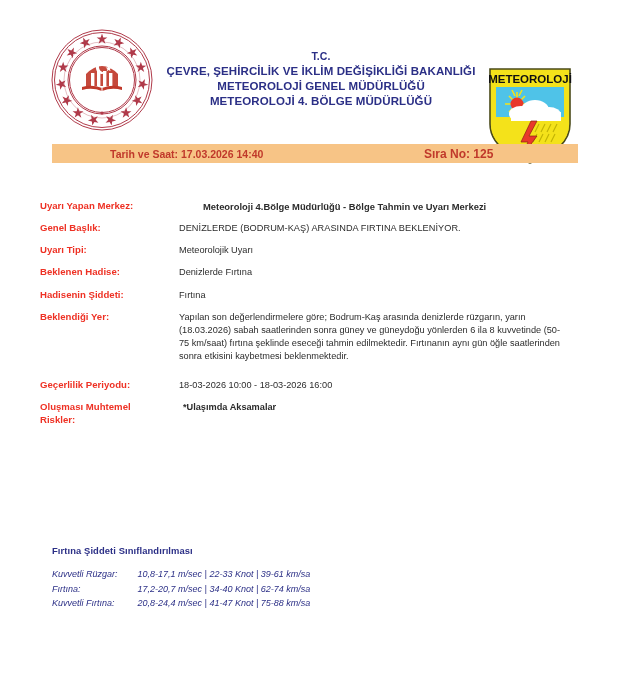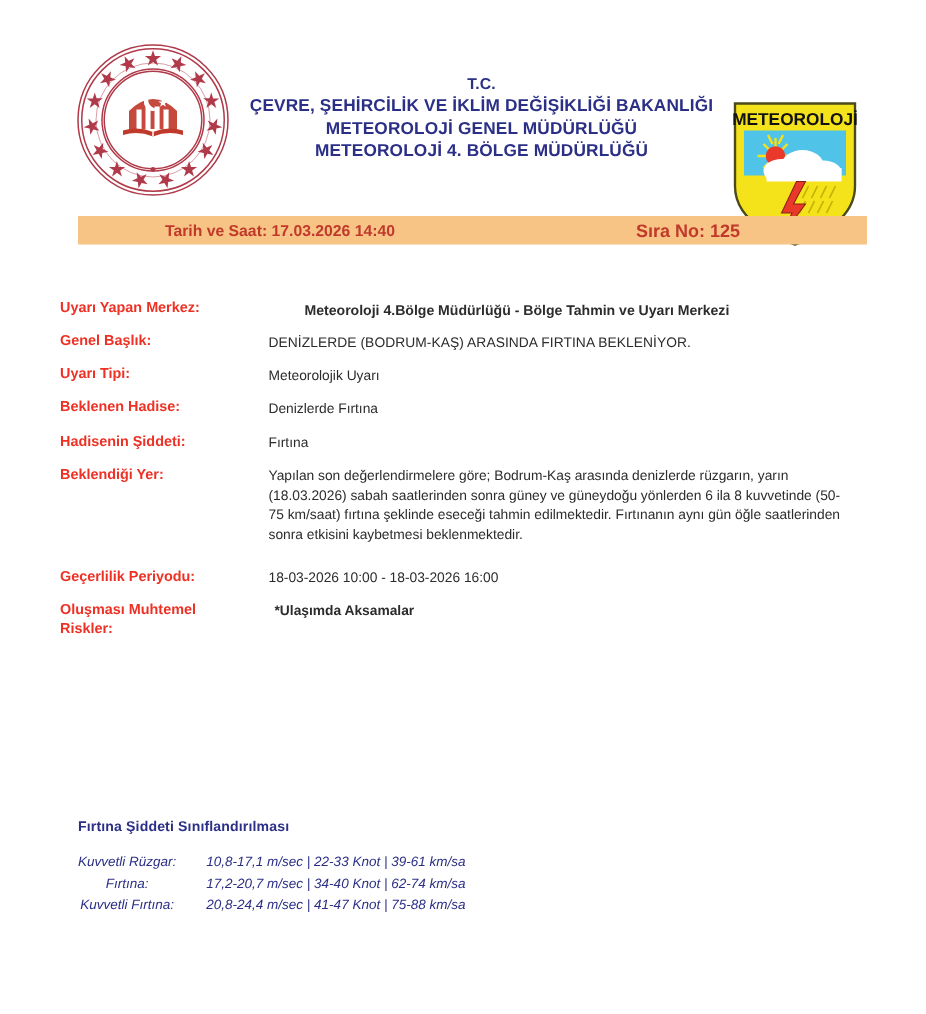--- a/index.html
+++ b/index.html
@@ -156,21 +156,20 @@
   .class-table {
     border-collapse: collapse;
   }
   .class-table td {
     font-size: 9px;
     font-style: italic;
     color: #2b2f86;
     padding: 0 0 1px 0;
     line-height: 1.5;
     white-space: nowrap;
-    text-align: center;
   }
   .class-table td.cname { padding-right: 20px; }
 </style>
 </head>
 <body>
 
 <div class="page">
 
   <div class="header">
 

